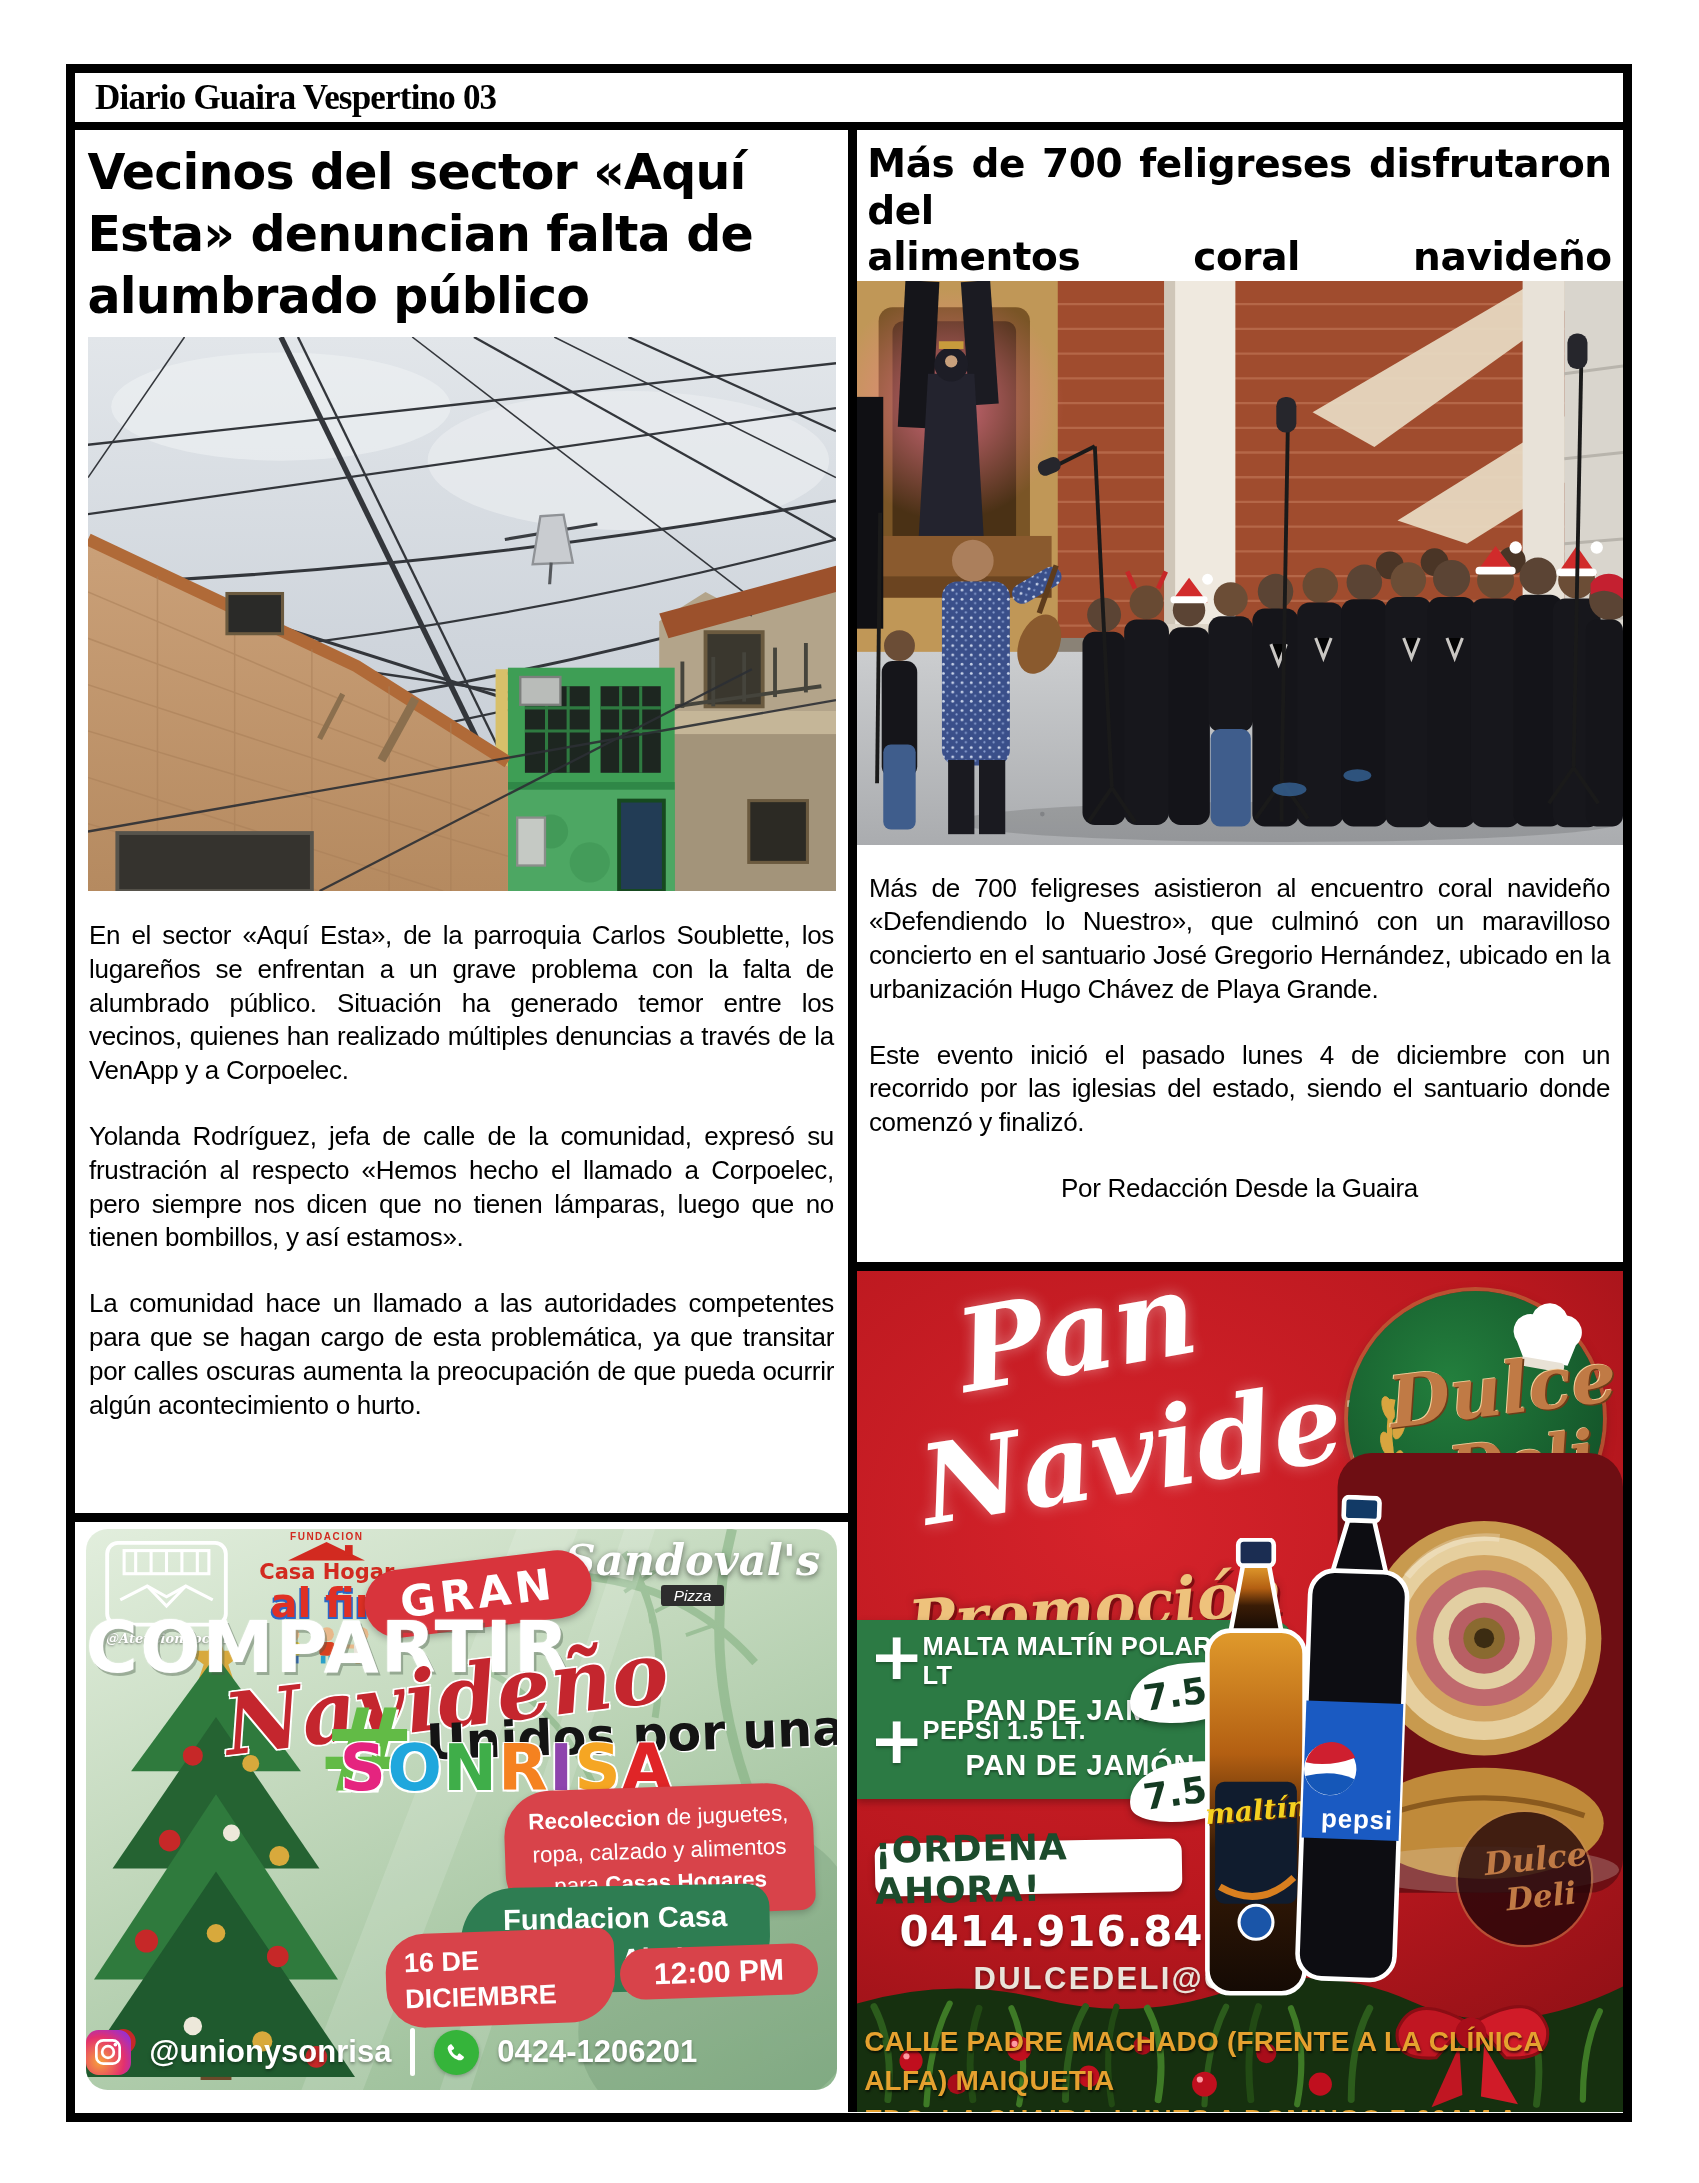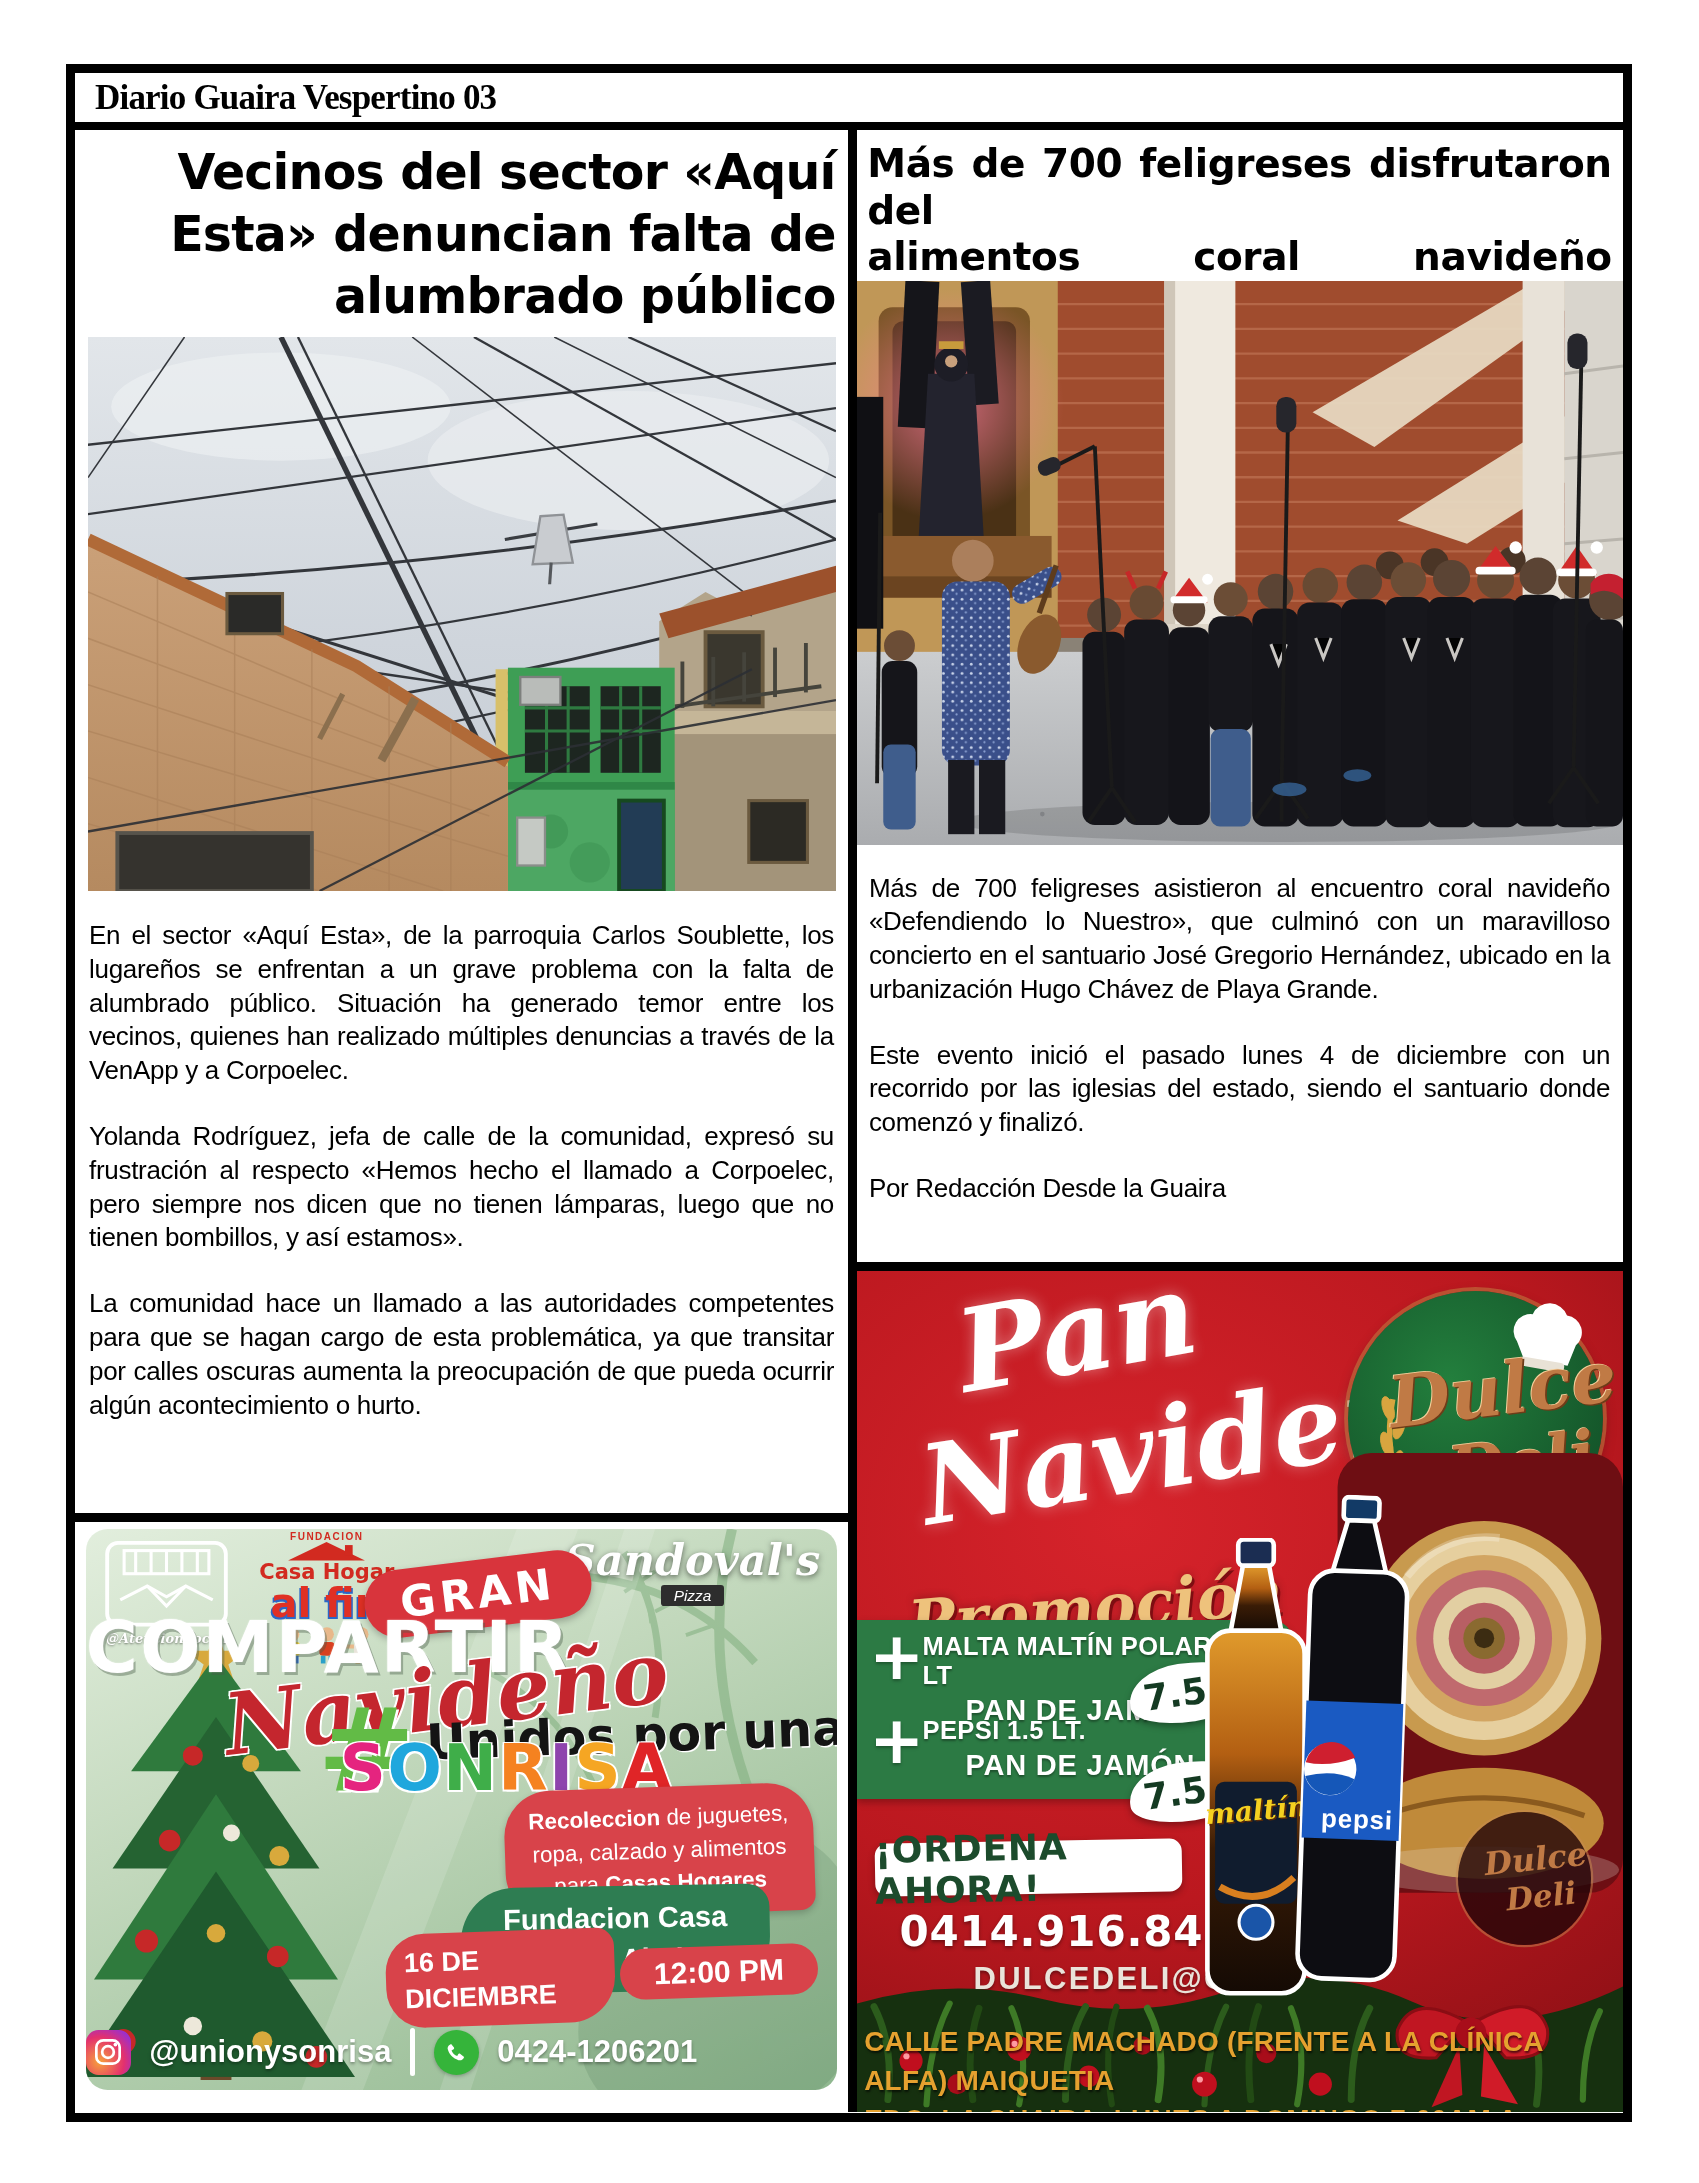--- a/index.html
+++ b/index.html
@@ -7,29 +7,29 @@
   .frame{position:absolute;left:66px;top:64px;width:1566px;height:2058px;border:9.3px solid #000;box-sizing:border-box;background:#fff;}
   
   .masthead{height:49px;border-bottom:8.5px solid #000;display:flex;align-items:center;justify-content:space-between;padding:0 20px;font-family:"Liberation Serif",serif;font-weight:700;font-size:35px;letter-spacing:-0.8px;white-space:nowrap;}
   
   .cols{display:flex;height:1982px;}
   .col-left{width:773px;display:flex;flex-direction:column;box-sizing:border-box;}
   .vdiv{width:8.5px;background:#000;}
   .col-right{width:766px;display:flex;flex-direction:column;box-sizing:border-box;}
   .hdiv{height:8.5px;background:#000;flex:none;}
   
-  .lc-head{box-sizing:border-box;height:207px;padding:12.4px 12.4px 0;font-family:"DejaVu Sans",sans-serif;font-weight:800;font-size:49px;line-height:1.26;letter-spacing:-0.8px;overflow:hidden;text-align:right;}
+  .lc-head{box-sizing:border-box;height:207px;padding:12.4px 12.4px 0;font-family:"DejaVu Sans",sans-serif;font-weight:800;font-size:49px;line-height:1.26;letter-spacing:-0.8px;overflow:hidden;}
   .rc-head{box-sizing:border-box;height:151px;padding:10.8px 10.8px 0;font-family:"DejaVu Sans",sans-serif;font-weight:800;font-size:39px;line-height:1.2;letter-spacing:-0.4px;overflow:hidden;}
   .rh-line{display:block;text-align:justify;text-align-last:justify;}
   .lc-photo{width:748px;height:554px;margin:0 auto;position:relative;flex:none;}
   .rc-photo{width:100%;height:564px;position:relative;flex:none;}
   .lc-body{box-sizing:border-box;height:622px;padding:20px 14px 0;font-size:26px;line-height:1.3;text-align:justify;letter-spacing:-0.3px;overflow:hidden;}
   .lc-body p,.rc-body p{margin:8px 0 32px;}
   .rc-body{box-sizing:border-box;height:417px;padding:18.5px 12.4px 0;font-size:26px;line-height:1.3;text-align:justify;letter-spacing:-0.3px;overflow:hidden;}
-  .byline{margin-top:40px;text-align:left;}
+  .byline{margin-top:40px;text-align:center;}
   svg{display:block;}
   
   .adwrap{flex:1;box-sizing:border-box;padding:7.7px 10.8px 21.6px;}
   .flyer{position:relative;width:100%;height:100%;border-radius:21.6px;overflow:hidden;background:linear-gradient(155deg,#e2eedd 0%,#c2d8bc 40%,#a3c4a0 75%,#8fb78f 100%);}
   .flyer .bgart{position:absolute;inset:0;width:100%;height:100%;}
   .atencion{position:absolute;left:7.7px;top:9.3px;width:147px;color:#fff;text-align:center;}
   .atencion .cap{font-style:italic;font-weight:700;font-size:13px;text-shadow:0 0.8px 2.3px rgba(0,0,0,.5);font-family:"DejaVu Serif",serif;}
   .casalogo{position:absolute;left:158px;top:3.1px;width:166px;text-align:center;line-height:1;}
   .c-fund{font-size:10px;font-weight:800;color:#d22a20;letter-spacing:1.5px;}
   .c-name{font-size:21px;font-weight:800;color:#d22a20;font-family:"DejaVu Sans",sans-serif;}

